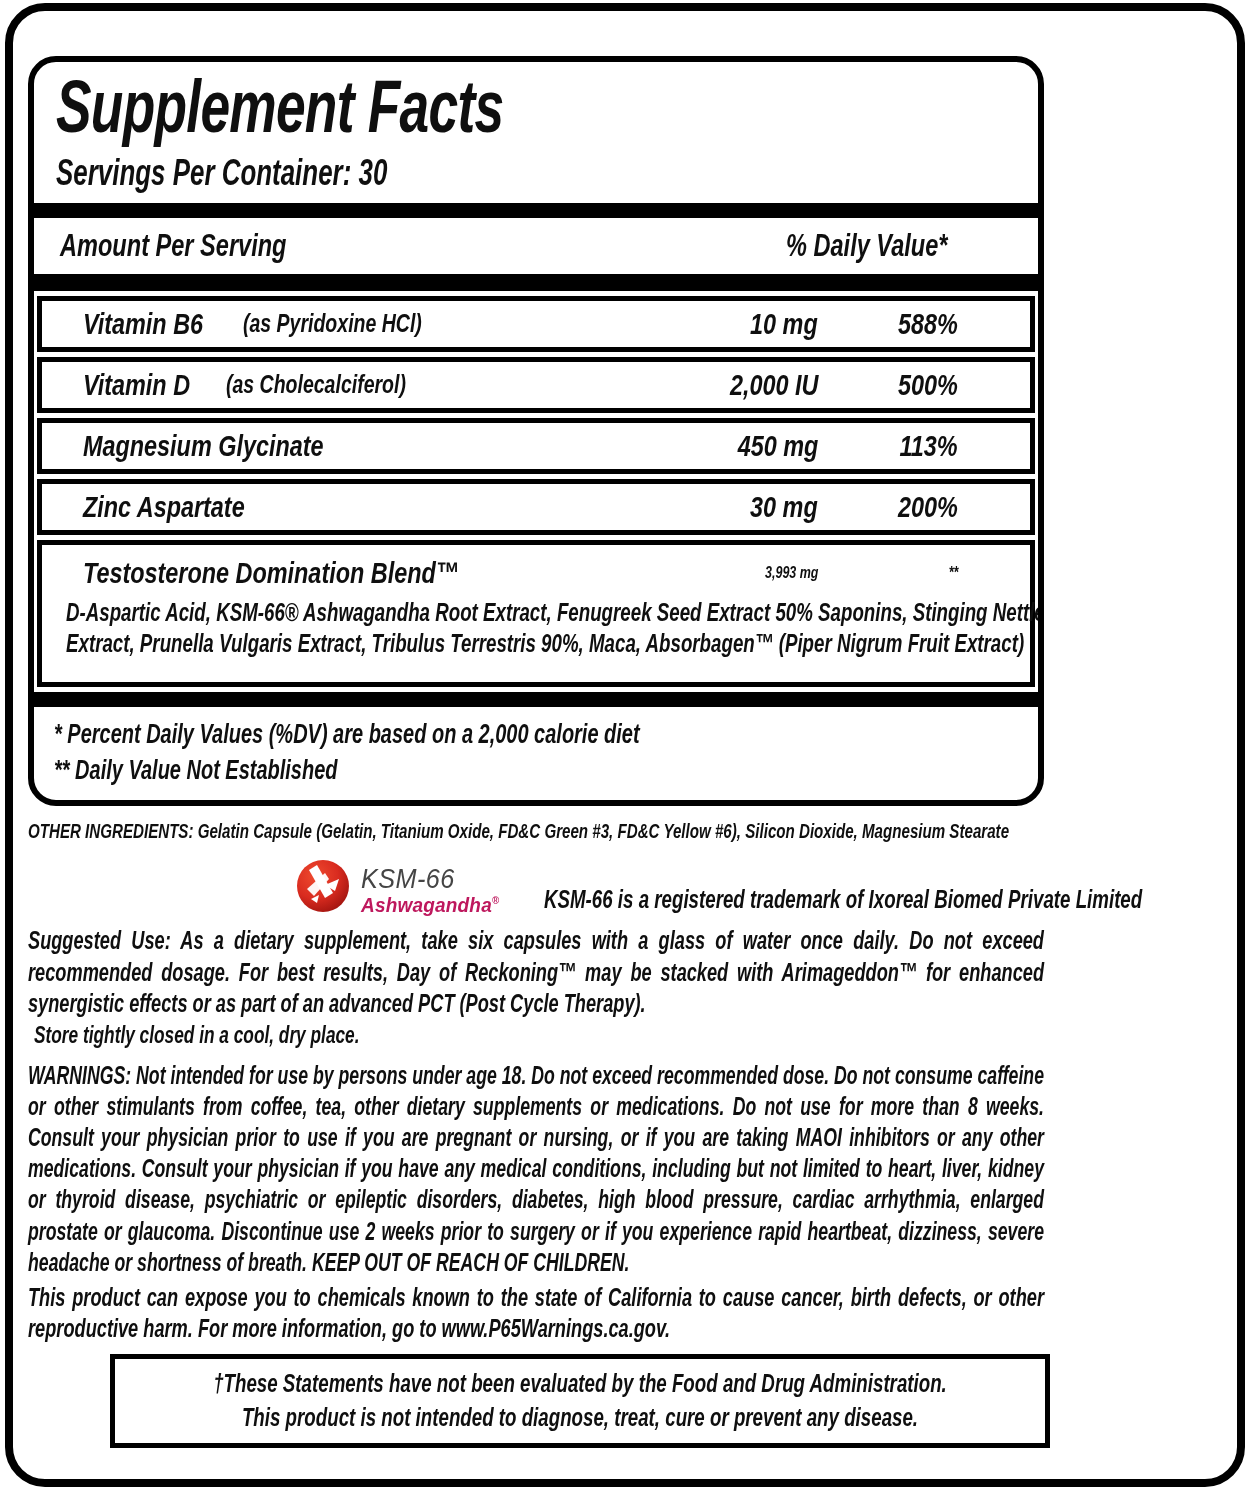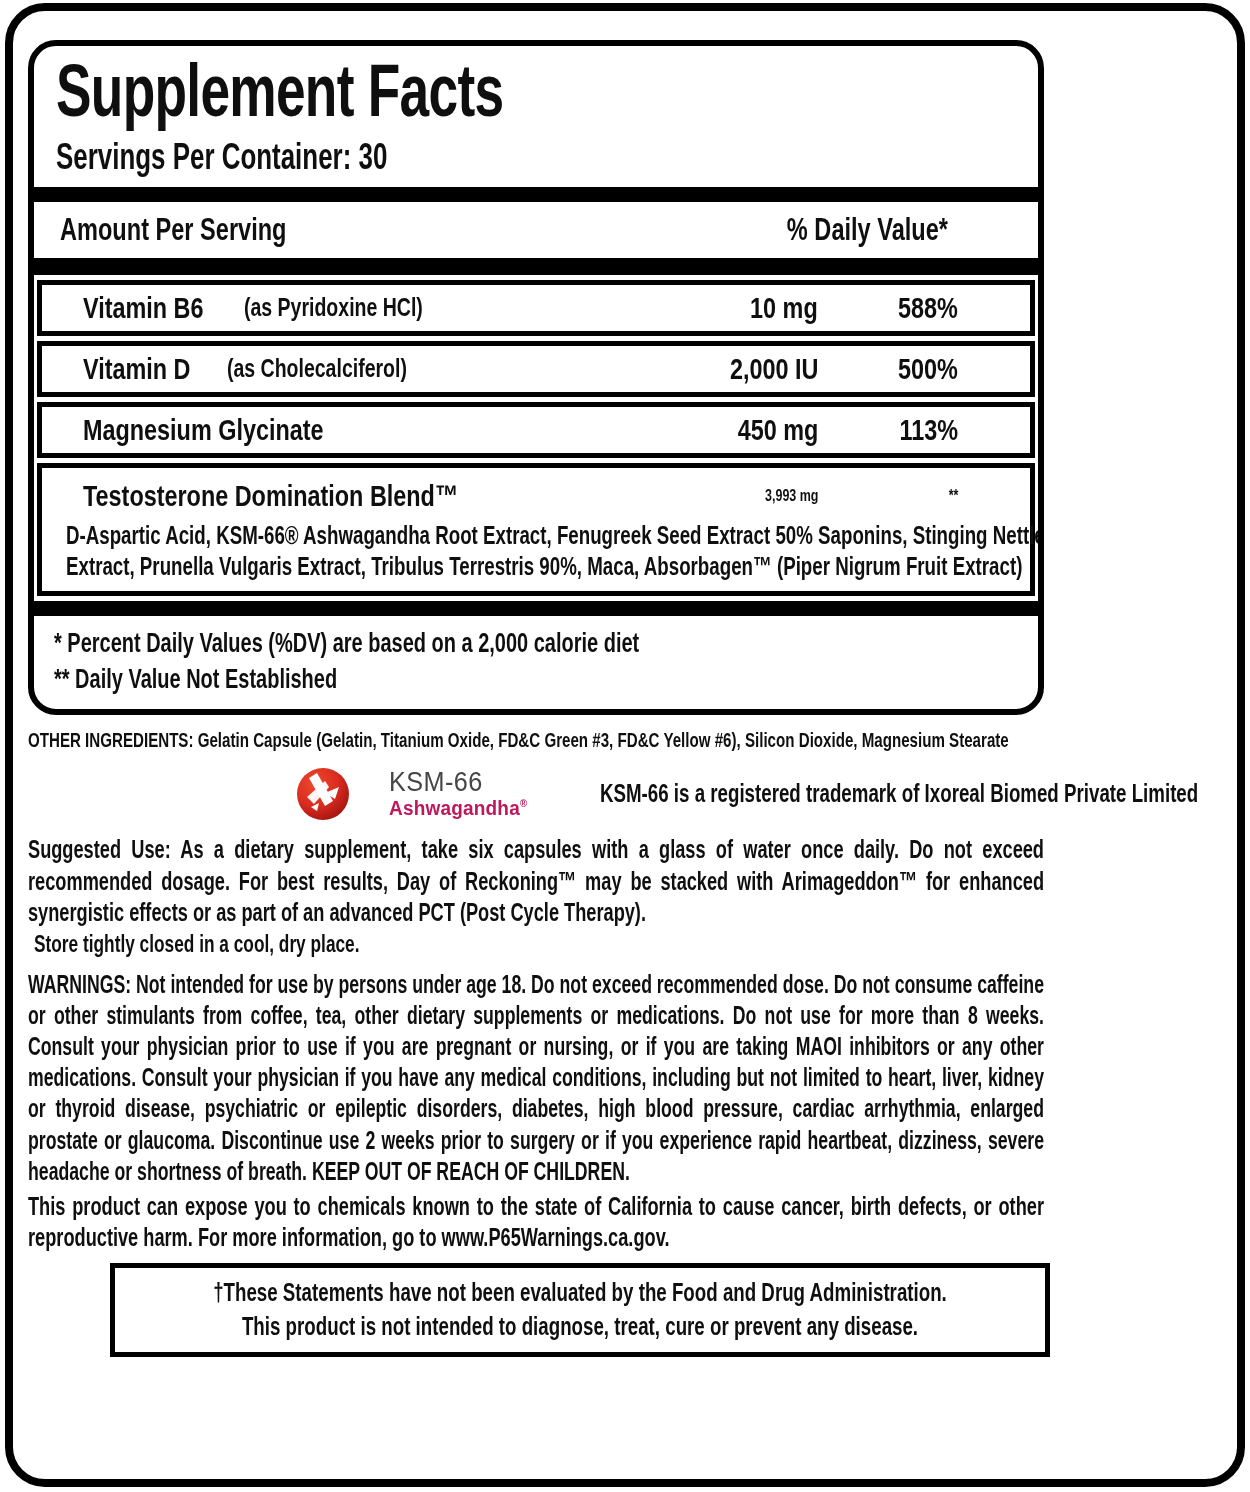--- a/index.html
+++ b/index.html
@@ -8,21 +8,21 @@
     background:#ffffff;color:#0f0f0f;
     font-family:"Liberation Sans","DejaVu Sans",sans-serif;
     font-weight:bold;
     -webkit-font-smoothing:antialiased;
   }
   
   .label-border{
     position:absolute;left:5px;top:3px;right:5px;bottom:5px;
     border:8px solid #000;border-radius:40px;pointer-events:none;z-index:5;
   }
-  .page{position:absolute;left:0;top:0;width:1072px;}
+  .page{position:absolute;left:0;top:16px;width:1072px;font-style:italic;}
 
   
   .cx{display:inline-block;transform:scaleX(var(--sx,.74));transform-origin:0 50%;white-space:nowrap;}
   .cxr{transform-origin:100% 50%;}
   .cxp{transform:scaleX(var(--sx,.72));transform-origin:0 0;width:calc(100% / var(--sx,.72));}
 
   
   .sf-panel{
     margin:40px 28px 0 28px;border:6px solid #000;border-radius:28px;
     overflow:hidden;background:#fff;
@@ -47,32 +47,32 @@
     height:56px;box-sizing:border-box;display:flex;align-items:center;
     background:#fff;
   }
   .nrow .nm{padding-left:17px;font-size:30px;margin-left:24px;}
   .nrow .dt{font-size:25px;margin-left:6px;}
   .cell{position:absolute;top:50%;transform:translateY(-50%);}
   .cell-amt{right:212px;margin-left:36px;}
   .cell-dv{right:72px;}
   .cell .v{font-size:30px;}
 
-  .nrow.blend{height:auto;display:block;padding:8px 0 8px 0;}
+  .nrow.blend{height:auto;display:block;padding:8px 0 22px 0;}
   .nrow.blend .bline{position:relative;height:40px;line-height:40px;}
   .nrow.blend .cellt{position:absolute;top:0;height:40px;line-height:40px;}
   .bsub{margin:4px 0 0 24px;font-size:26px;line-height:1.22;}
   .bsub .cxp{width:1500px;--sx:.72;}
 
   .foot{padding:10px 20px 12px 20px;font-size:27px;line-height:1.32;}
 
   
   .other{margin:12px 28px 0 28px;font-size:21px;line-height:1.28;}
 
-  .ksmrow{display:flex;align-items:center;margin:8px 0 4px 295px;height:62px;gap:28px;}
+  .ksmrow{display:flex;align-items:flex-end;margin:8px 0 4px 295px;height:62px;}
   .ksm-logo{width:56px;height:60px;flex:0 0 auto;}
   .ksm-text{margin-left:10px;line-height:1;}
   .ksm-t1{font-weight:normal;color:#454545;font-size:28px;letter-spacing:.5px;}
   .ksm-t2{font-size:20px;color:#be185d;margin-top:2px;letter-spacing:.2px;}
   .ksm-t2 sup{font-size:10px;}
   .ksm-note{margin-left:38px;font-size:26px;}
 
   .para{margin:10px 28px 0 28px;font-size:26px;line-height:1.2;}
   .para .cxp{text-align:justify;}
   .store{margin:2px 28px 0 34px;font-size:24px;line-height:1.2;}
@@ -125,20 +125,25 @@
         <span class="cell cell-amt"><span class="v cx cxr" style="--sx:.78">2,000 IU</span></span>
         <span class="cell cell-dv"><span class="v cx cxr" style="--sx:.78">500%</span></span>
       </div>
 
       <div class="nrow">
         <span class="nm"><span class="cx" style="--sx:.78">Magnesium Glycinate</span></span>
         <span class="cell cell-amt"><span class="v cx cxr" style="--sx:.78">450 mg</span></span>
         <span class="cell cell-dv"><span class="v cx cxr" style="--sx:.78">113%</span></span>
       </div>
 
+      <div class="nrow">
+        <span class="nm"><span class="cx" style="--sx:.78">Zinc Aspartate</span></span>
+        <span class="cell cell-amt"><span class="v cx cxr" style="--sx:.78">30 mg</span></span>
+        <span class="cell cell-dv"><span class="v cx cxr" style="--sx:.78">200%</span></span>
+      </div>
 
       <div class="nrow blend">
         <div class="bline">
           <span class="nm"><span class="cx" style="--sx:.78">Testosterone Domination Blend™</span></span>
           <span class="cellt cell-amt"><span class="v cx cxr" style="--sx:.78">3,993 mg</span></span>
           <span class="cellt cell-dv"><span class="v cx cxr" style="--sx:.78">**</span></span>
         </div>
         <div class="bsub">
           <div class="cxp">D-Aspartic Acid, KSM-66® Ashwagandha Root Extract, Fenugreek Seed Extract 50% Saponins, Stinging Nettle Root Extract, Prunella Vulgaris Extract, Tribulus Terrestris 90%, Maca, Absorbagen™ (Piper Nigrum Fruit Extract)</div>
         </div>

